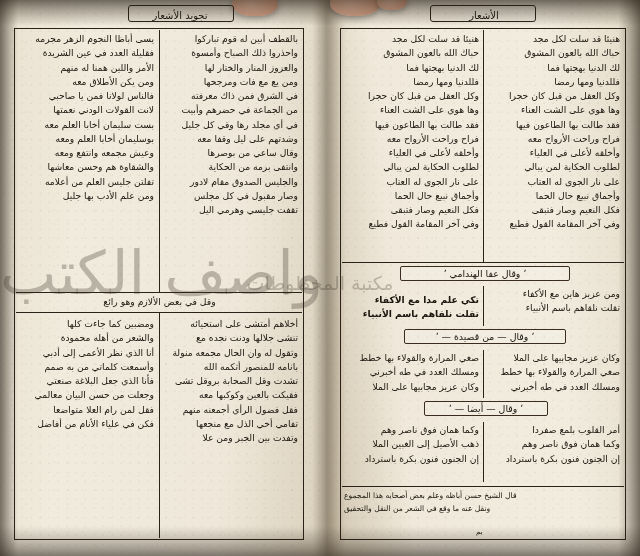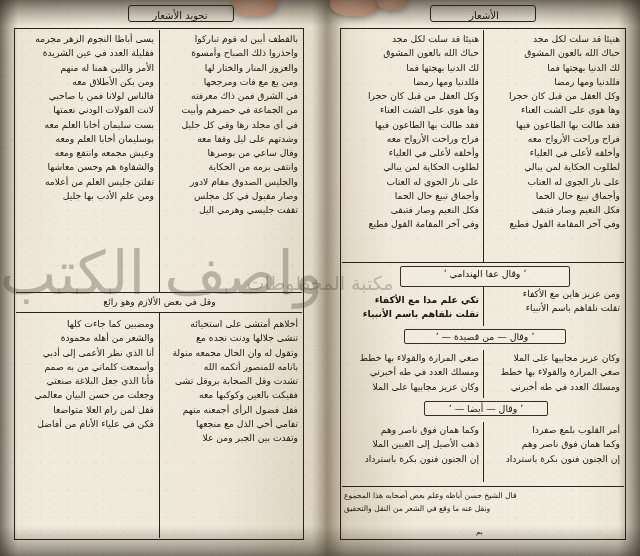--- a/index.html
+++ b/index.html
@@ -302,21 +302,21 @@
     <div>فقد طالت بها الطاعون فيها</div>
     <div>فراح وراحت الأرواح معه</div>
     <div>وأخلقه لأعلى في العلياء</div>
     <div>لطلوب الحكاية لمن يبالي</div>
     <div>على نار الجوى له العتاب</div>
     <div>وأجماق نبيع حال الحما</div>
     <div>فكل النعيم وصار فتبقى</div>
     <div>وفي آخر المقامة القول فطيع</div>
   </div>
 
-  <div class="section-head" style="left:400px; top:266px; width:170px; height:21px;">٬ وقال عفا الهندامي ٬</div>
+  <div class="section-head" style="left:400px; top:266px; width:170px; height:15px;">٬ وقال عفا الهندامي ٬</div>
 
   <div class="colrule" style="left:483px; top:286px; height:40px;"></div>
   <div class="block ar sz9" style="left:486px; top:286px; width:137px; height:40px;">
     <div>ومن عزيز هاين مع الأكفاء</div>
     <div>تقلت نلقاهم باسم الأنبياء</div>
   </div>
   <div class="block ar sz9" style="left:343px; top:292px; width:139px; height:40px;font-weight:bold;">
     <div>تكي علم مدا مع الأكفاء</div>
     <div>تقلت نلقاهم باسم الأنبياء</div>
   </div>

